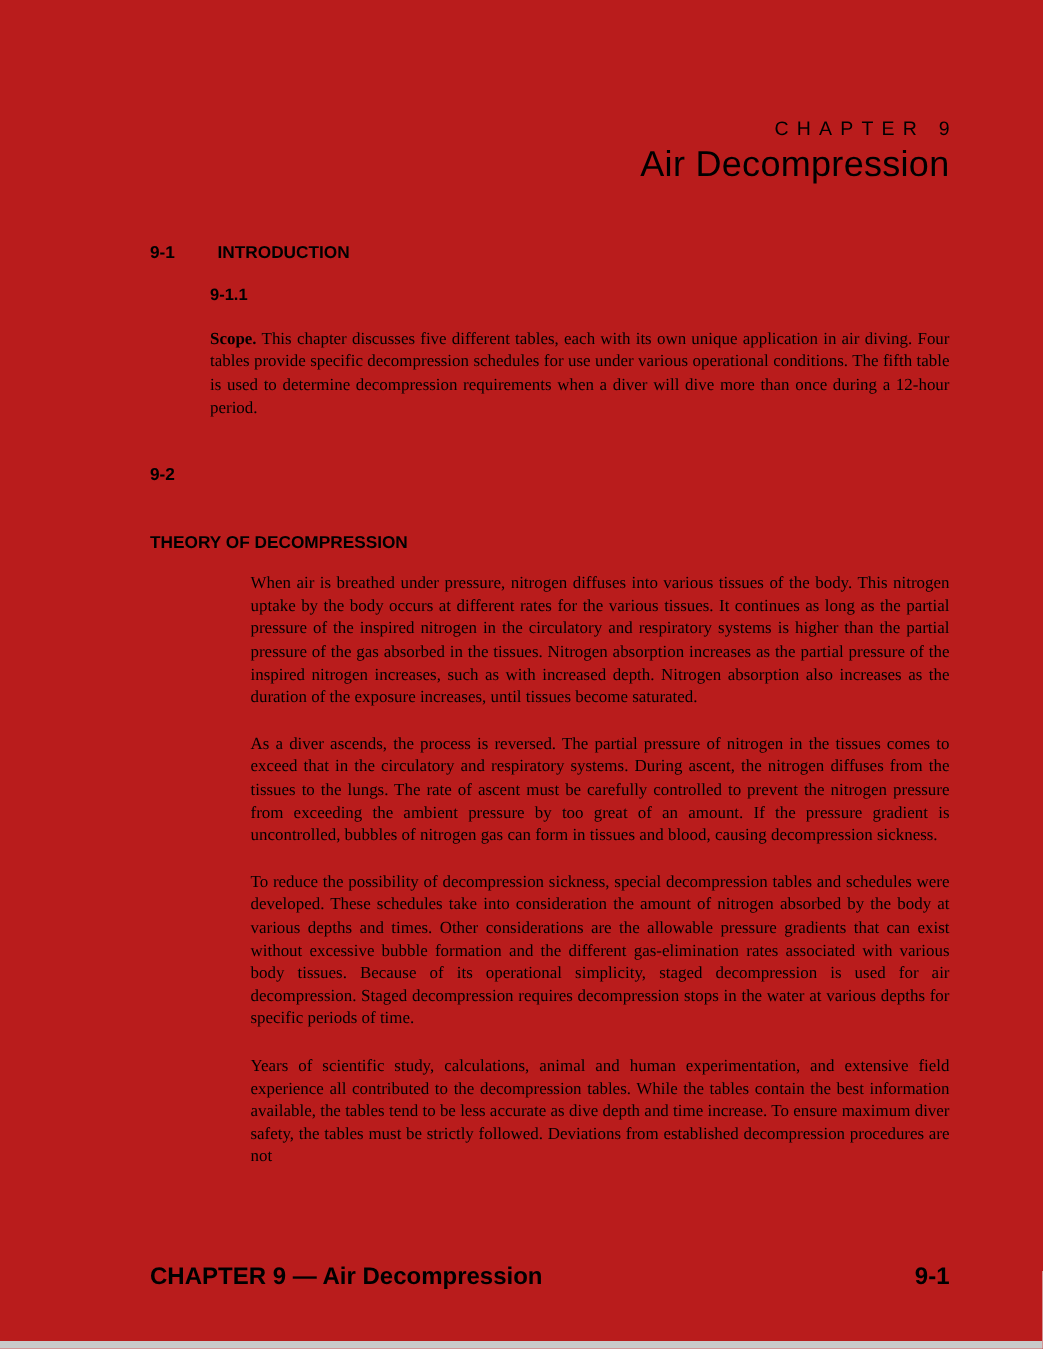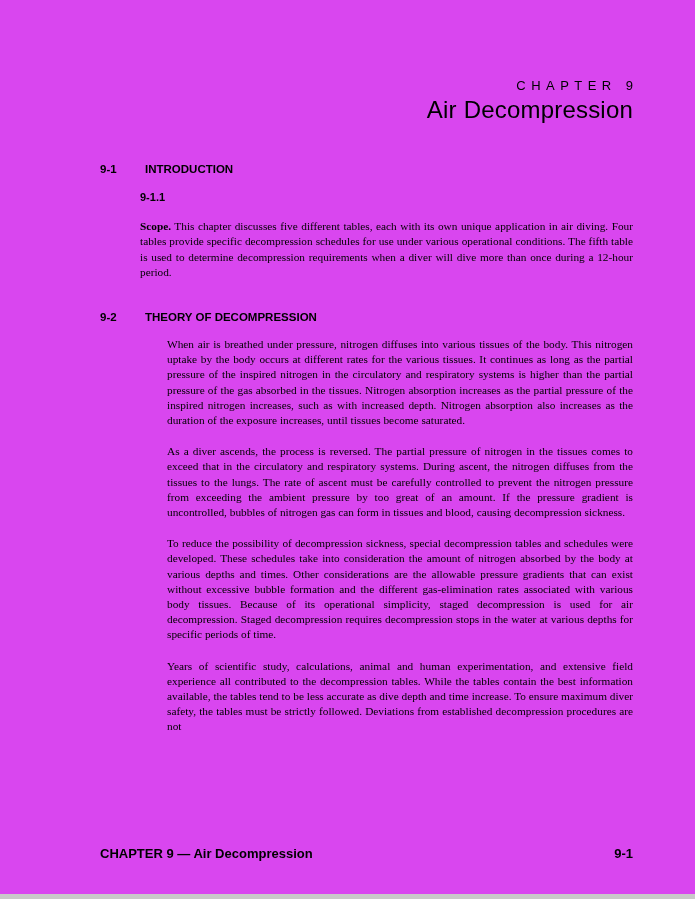--- a/index.html
+++ b/index.html
@@ -3,21 +3,21 @@
 <meta charset="utf-8">
 <style>
   * { margin: 0; padding: 0; box-sizing: border-box; }
   html, body { background: #e8e8e8; }
   body { font-family: "Liberation Serif", serif; }
 
   .page {
     position: relative;
     width: 695px;
     height: 899px;
-    background: #d946ef;
+    background: #b91c1c;
     color: #000000;
     margin: 0 auto;
     overflow: hidden;
   }
 
   .content {
     position: absolute;
     left: 100px;
     right: 62px;
     top: 0;
@@ -44,21 +44,21 @@
 
   
   .section-heading-row {
     display: flex;
     font-family: "Liberation Sans", sans-serif;
     font-weight: 700;
     font-size: 11.5px;
     line-height: 14px;
   }
   .section-intro .section-heading-row { margin-top: 38px; }
-  .section-theory .section-heading-row { margin-top: 30px; }
+  .section-theory .section-heading-row { margin-top: 30px; flex-direction: column; }
   .section-number { width: 45px; flex: 0 0 45px; }
   .section-heading { font-size: 11.5px; font-weight: 700; flex: 1; }
 
   .subsection {
     display: flex;
     margin-left: 40px;
     margin-top: 14px;
   }
   .subsection-number {
     flex: 0 0 63px;
@@ -88,21 +88,21 @@
   
   .page-footer {
     position: absolute;
     left: 100px;
     right: 62px;
     bottom: 38px;
     display: flex;
     justify-content: space-between;
     font-family: "Liberation Sans", sans-serif;
     font-weight: 700;
-    font-size: 13px;
+    font-size: 16px;
   }
 
   .page-bottom-edge {
     position: absolute;
     left: 0;
     right: 0;
     bottom: 0;
     height: 5px;
     background: #c9c9c9;
   }

